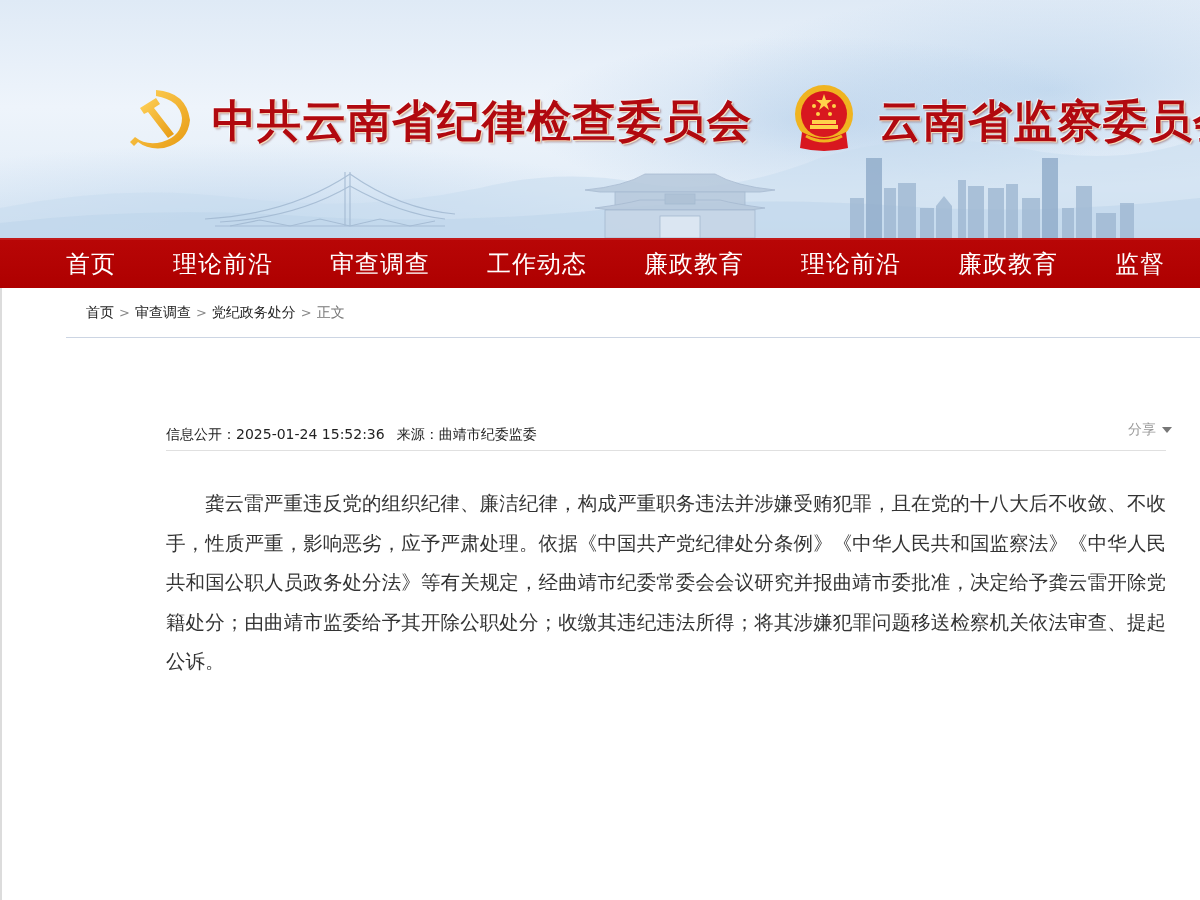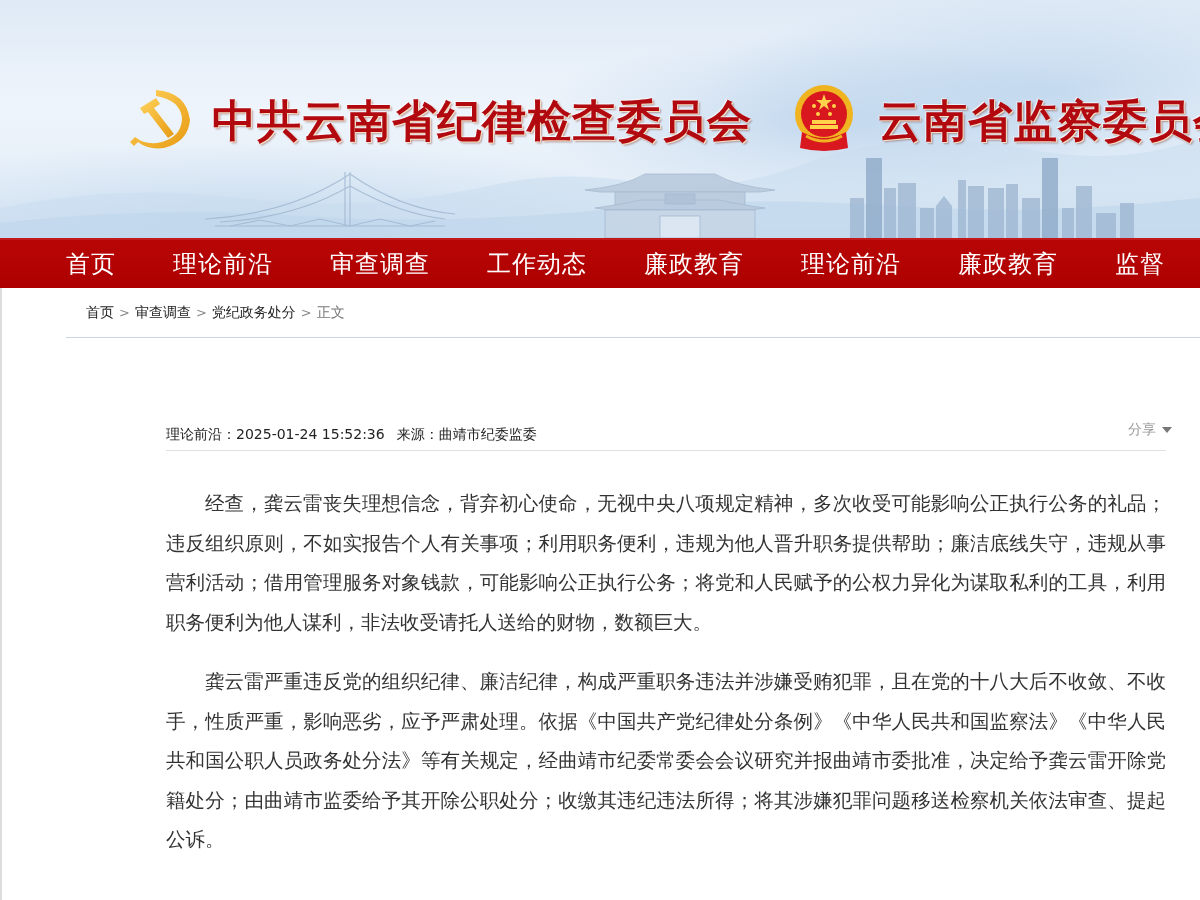--- a/index.html
+++ b/index.html
@@ -179,26 +179,25 @@
 <main class="content">
   <div class="left-edge"></div>
 
   <div class="breadcrumb">
     <span class="crumb-link">首页</span><span class="sep">&gt;</span><span class="crumb-link">审查调查</span><span class="sep">&gt;</span><span class="crumb-link">党纪政务处分</span><span class="sep">&gt;</span><span class="current">正文</span>
   </div>
   <div class="bc-line"></div>
 
 
   <div class="meta">
-    <span>理论前沿：</span><span>2025-01-24 15:52:36</span><span class="gap"></span><span>来源：</span><span>曲靖市纪委监委</span>
+    <span>信息公开：</span><span>2025-01-24 15:52:36</span><span class="gap"></span><span>来源：</span><span>曲靖市纪委监委</span>
   </div>
 
   <div class="share">
     <span>分享</span>
     <span class="tri"></span>
   </div>
   <div class="meta-line"></div>
 
   <div class="body-text">
-    <p>经查，龚云雷丧失理想信念，背弃初心使命，无视中央八项规定精神，多次收受可能影响公正执行公务的礼品；违反组织原则，不如实报告个人有关事项；利用职务便利，违规为他人晋升职务提供帮助；廉洁底线失守，违规从事营利活动；借用管理服务对象钱款，可能影响公正执行公务；将党和人民赋予的公权力异化为谋取私利的工具，利用职务便利为他人谋利，非法收受请托人送给的财物，数额巨大。</p>
     <p>龚云雷严重违反党的组织纪律、廉洁纪律，构成严重职务违法并涉嫌受贿犯罪，且在党的十八大后不收敛、不收手，性质严重，影响恶劣，应予严肃处理。依据《中国共产党纪律处分条例》《中华人民共和国监察法》《中华人民共和国公职人员政务处分法》等有关规定，经曲靖市纪委常委会会议研究并报曲靖市委批准，决定给予龚云雷开除党籍处分；由曲靖市监委给予其开除公职处分；收缴其违纪违法所得；将其涉嫌犯罪问题移送检察机关依法审查、提起公诉。</p>
   </div>
 </main>
 
 </body></html>

